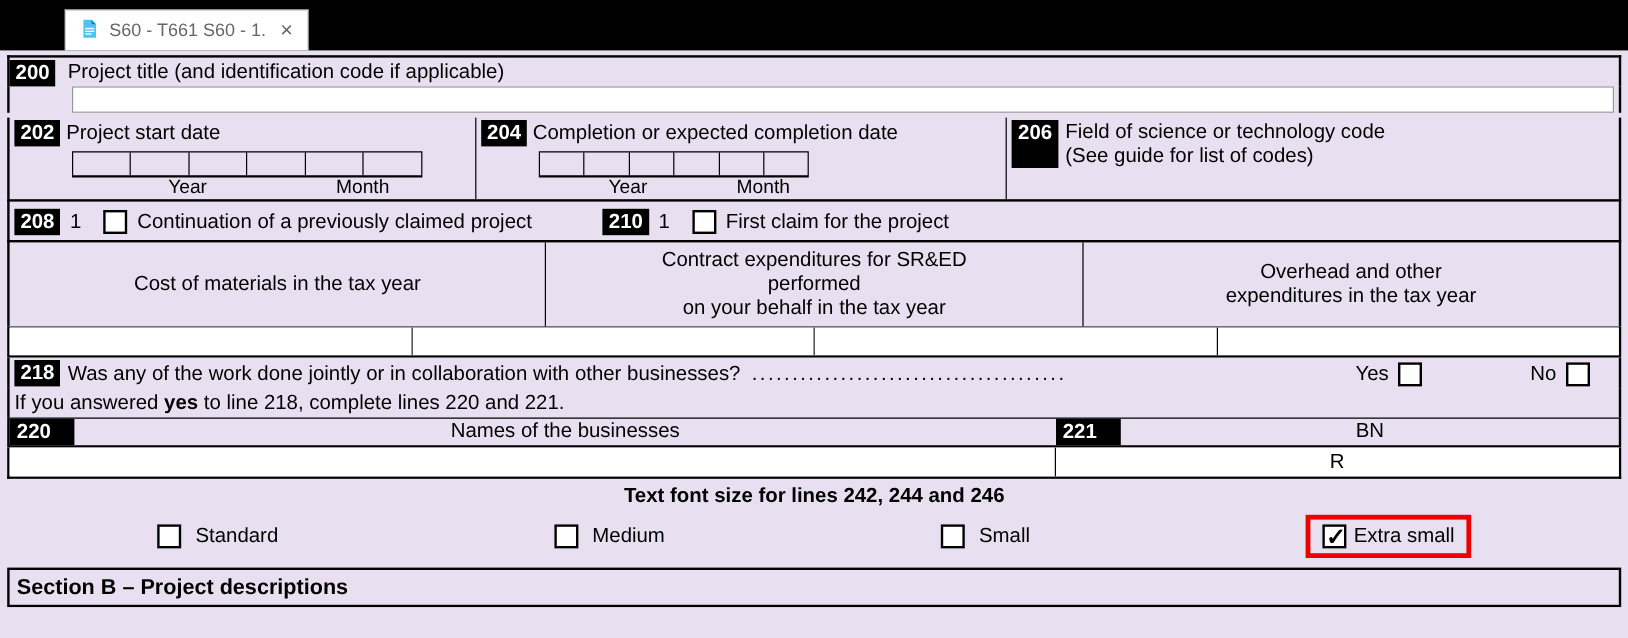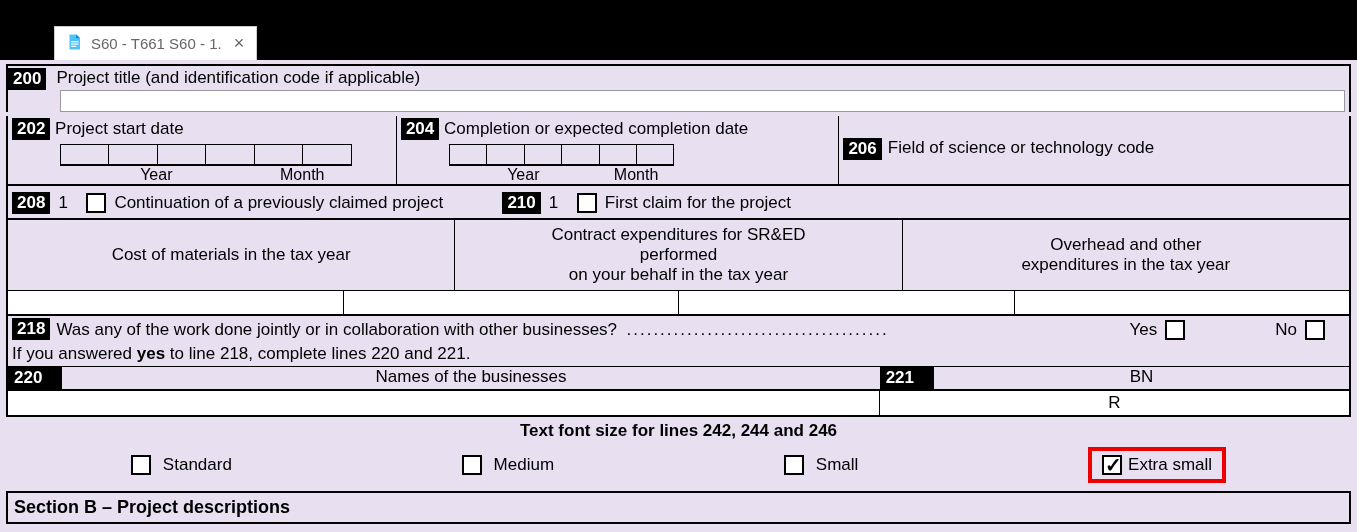--- a/index.html
+++ b/index.html
@@ -1,17 +1,17 @@
 <!DOCTYPE html>
 <html><head>
 <meta charset="utf-8">
 <style>
   * { box-sizing: border-box; }
   body { margin: 0; font-family: Arial, sans-serif; font-size: 17px; background:#e8dff0; }
-  .topbar { background:#000; height:60px; display:flex; align-items:flex-end; }
+  .topbar { background:#000; height:42px; display:flex; align-items:flex-end; }
   .tab { background:#fff; border:1px solid #ccc; border-bottom:none; height:34px; margin-left:54px; display:flex; align-items:center; padding:0 8px 0 10px; gap:8px; font-size:15px; color:#666; }
   .tab svg { width:18px; height:18px; }
   .tab .closex { color:#666; font-size:18px; padding:0 4px; cursor:default; }
   .page { padding:4px 6px 0 6px; }
   .blk { background:#000; color:#fff; font-weight:bold; padding:1px 5px; display:inline-block; font-size:17px; }
   .lbl { padding:2px 6px; }
   .box200 { display:flex; align-items:flex-start; border:2px solid #000; border-bottom:none; }
   .box200 .blk { margin:2px 4px 0 0; }
   .input-long { height:22px; background:#fff; border:1px solid #999; margin:0 4px 4px 52px; }
   .rowdates { display:flex; border:2px solid #000; border-top:none; border-bottom:none; }
@@ -108,25 +108,26 @@
             <div class="seg"></div>
             <div class="seg"></div>
             <div class="seg"></div>
         </div>
         <div class="sublabels">
             <span style="flex:0 0 66%;text-align:center;">Year</span>
             <span style="flex:1;text-align:center;">Month</span>
           </div>
       </div>
     </div>
-    <div class="col" style="flex:1;margin-top:20px;">
+    <div class="col" style="flex:1;">
       <div style="display:flex;">
         <span class="blk">206</span>
         <div style="padding-left:6px;">
           <div>Field of science or technology code</div>
+          <div>(See guide for list of codes)</div>
         </div>
       </div>
     </div>
   </div>
 
   <div class="hist" style="border-top:2px solid #000;">
     <div class="line208">
       <span class="blk">208</span>
       <span style="width:20px;">1</span>
       <span class="check"></span>

